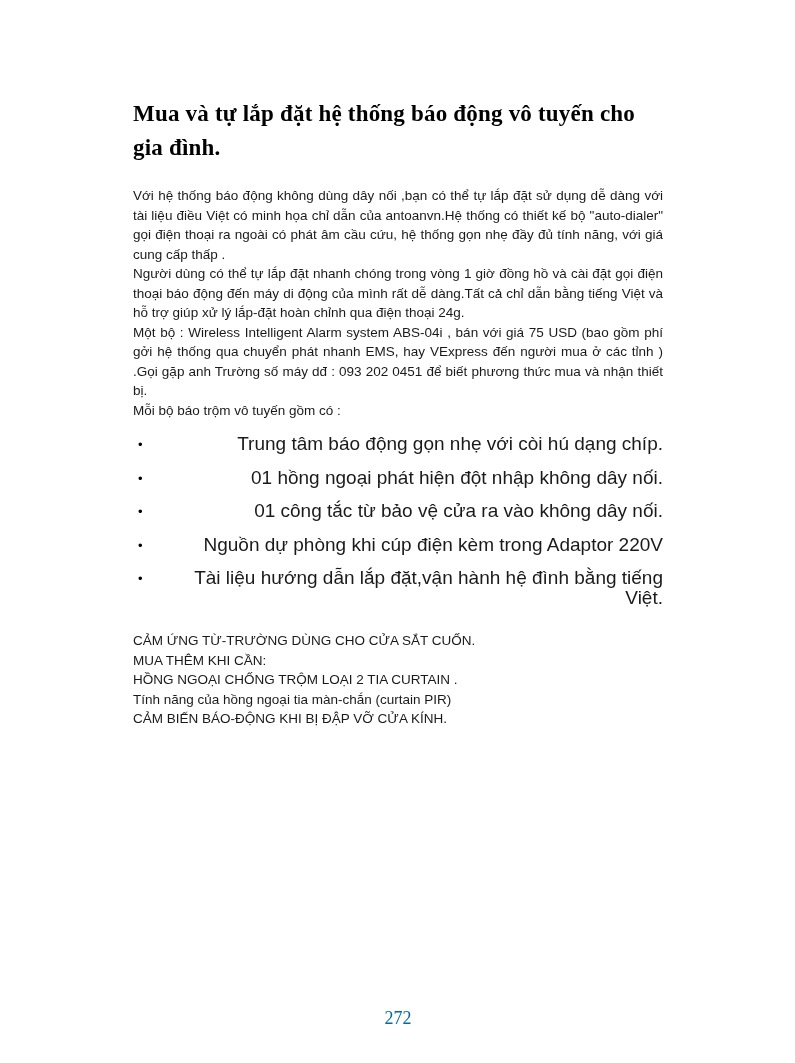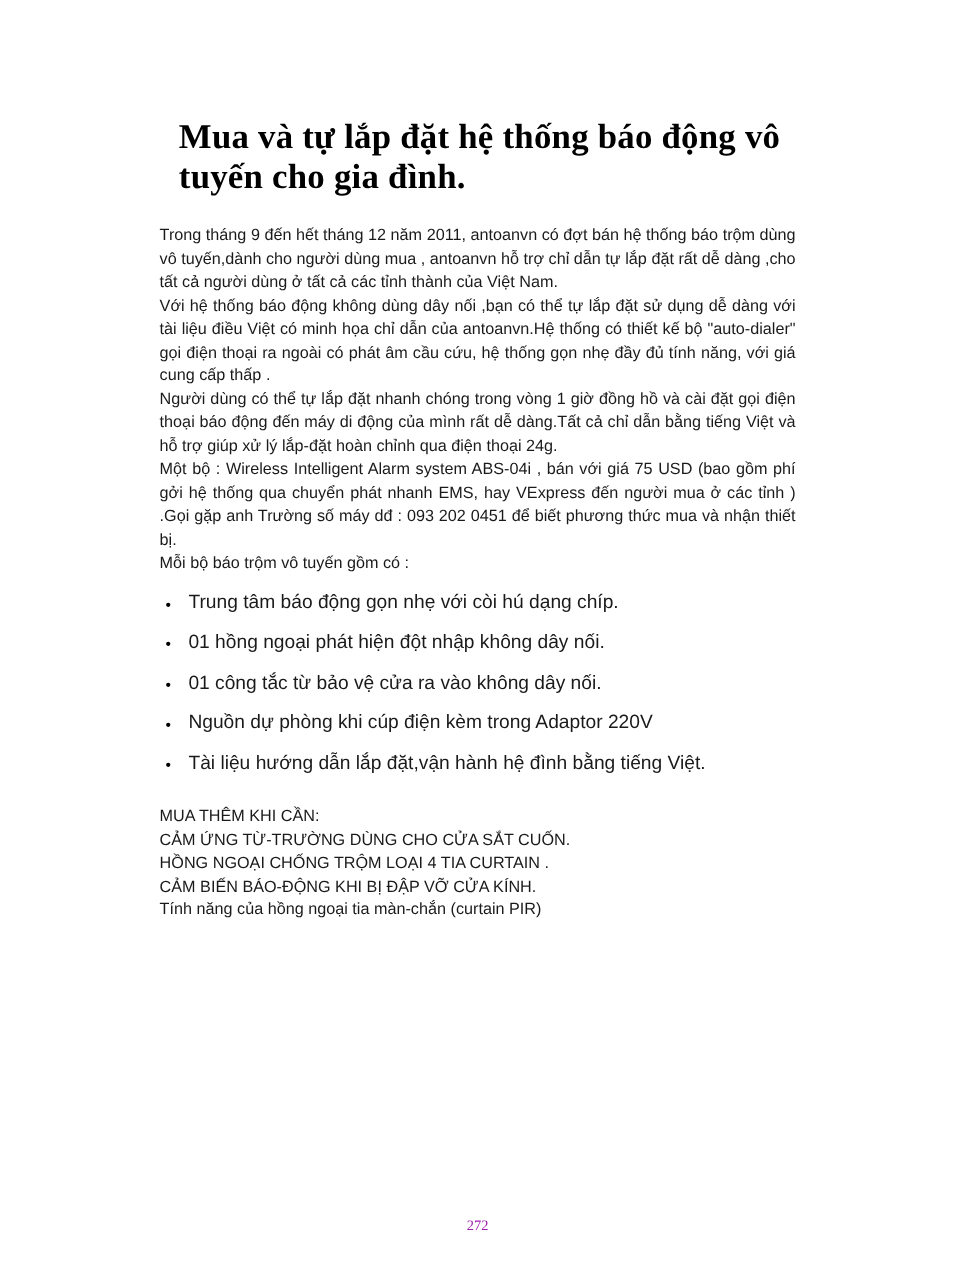--- a/index.html
+++ b/index.html
@@ -14,94 +14,94 @@
     width: 795px;
     min-height: 1063px;
     background: #ffffff;
     padding: 97px 132px 34px 133px;
     display: flex;
     flex-direction: column;
   }
   .doc-title {
     font-family: "Liberation Serif", serif;
     font-weight: bold;
-    font-size: 29px;
+    font-size: 23px;
     line-height: 34px;
     color: #000000;
-    margin: 0 0 21px 16px;
+    margin: 0 0 21px 0;
     letter-spacing: 0.2px;
   }
   .body-text p.para {
     margin: 0;
     font-size: 13.5px;
     line-height: 19.5px;
     text-align: justify;
   }
   ul.bullet-list {
     list-style: none;
     margin: 14px 0 10px 0;
     padding: 0;
   }
   ul.bullet-list li {
     position: relative;
     padding-left: 24px;
     margin-bottom: 14px;
-    font-size: 16px;
+    font-size: 19px;
     line-height: 19.5px;
+    text-align: right;
   }
   ul.bullet-list li::before {
     content: "\2022";
     position: absolute;
     left: 5px;
     top: 1px;
     font-size: 13px;
     color: #000;
   }
   .extras p {
     margin: 0;
     font-size: 13.5px;
     line-height: 19.5px;
   }
   .footer {
     margin-top: auto;
     text-align: center;
     font-family: "Liberation Serif", serif;
-    font-size: 12px;
-    color: #a21caf;
+    font-size: 18px;
+    color: #0369a1;
     padding-top: 20px;
   }
 </style>
 </head>
 <body>
 
 <div class="page">
 
   <h1 class="doc-title">Mua và tự lắp đặt hệ thống báo động vô tuyến cho gia đình.</h1>
 
   <div class="body-text">
-    <p class="para">Trong tháng 9 đến hết tháng 12 năm 2011, antoanvn có đợt bán hệ thống báo trộm dùng vô tuyến,dành cho người dùng mua , antoanvn hỗ trợ chỉ dẫn tự lắp đặt rất dễ dàng ,cho tất cả người dùng ở tất cả các tỉnh thành của Việt Nam.</p>
     <p class="para">Với hệ thống báo động không dùng dây nối ,bạn có thể tự lắp đặt sử dụng dễ dàng với tài liệu điều Việt có minh họa chỉ dẫn của antoanvn.Hệ thống có thiết kế bộ "auto-dialer" gọi điện thoại ra ngoài có phát âm cầu cứu, hệ thống gọn nhẹ đầy đủ tính năng, với giá cung cấp thấp .</p>
     <p class="para">Người dùng có thể tự lắp đặt nhanh chóng trong vòng 1 giờ đồng hồ và cài đặt gọi điện thoại báo động đến máy di động của mình rất dễ dàng.Tất cả chỉ dẫn bằng tiếng Việt và hỗ trợ giúp xử lý lắp-đặt hoàn chỉnh qua điện thoại 24g.</p>
     <p class="para">Một bộ : Wireless Intelligent Alarm system ABS-04i , bán với giá 75 USD (bao gồm phí gởi hệ thống qua chuyển phát nhanh EMS, hay VExpress đến người mua ở các tỉnh ) .Gọi gặp anh Trường số máy dđ : 093 202 0451 để biết phương thức mua và nhận thiết bị.</p>
     <p class="para">Mỗi bộ báo trộm vô tuyến gồm có :</p>
   </div>
 
   <ul class="bullet-list">
     <li>Trung tâm báo động gọn nhẹ với còi hú dạng chíp.</li>
     <li>01 hồng ngoại phát hiện đột nhập không dây nối.</li>
     <li>01 công tắc từ bảo vệ cửa ra vào không dây nối.</li>
     <li>Nguồn dự phòng khi cúp điện kèm trong Adaptor 220V</li>
     <li>Tài liệu hướng dẫn lắp đặt,vận hành hệ đình bằng tiếng Việt.</li>
   </ul>
 
   <div class="extras">
+    <p>CẢM ỨNG TỪ-TRƯỜNG DÙNG CHO CỬA SẮT CUỐN.</p>
     <p>MUA THÊM KHI CẦN:</p>
-    <p>CẢM ỨNG TỪ-TRƯỜNG DÙNG CHO CỬA SẮT CUỐN.</p>
-    <p>HỒNG NGOẠI CHỐNG TRỘM LOẠI 4 TIA CURTAIN .</p>
+    <p>HỒNG NGOẠI CHỐNG TRỘM LOẠI 2 TIA CURTAIN .</p>
+    <p>Tính năng của hồng ngoại tia màn-chắn (curtain PIR)</p>
     <p>CẢM BIẾN BÁO-ĐỘNG KHI BỊ ĐẬP VỠ CỬA KÍNH.</p>
-    <p>Tính năng của hồng ngoại tia màn-chắn (curtain PIR)</p>
   </div>
 
   <div class="footer">
     <span>272</span>
   </div>
 
 </div>
 
 </body></html>

